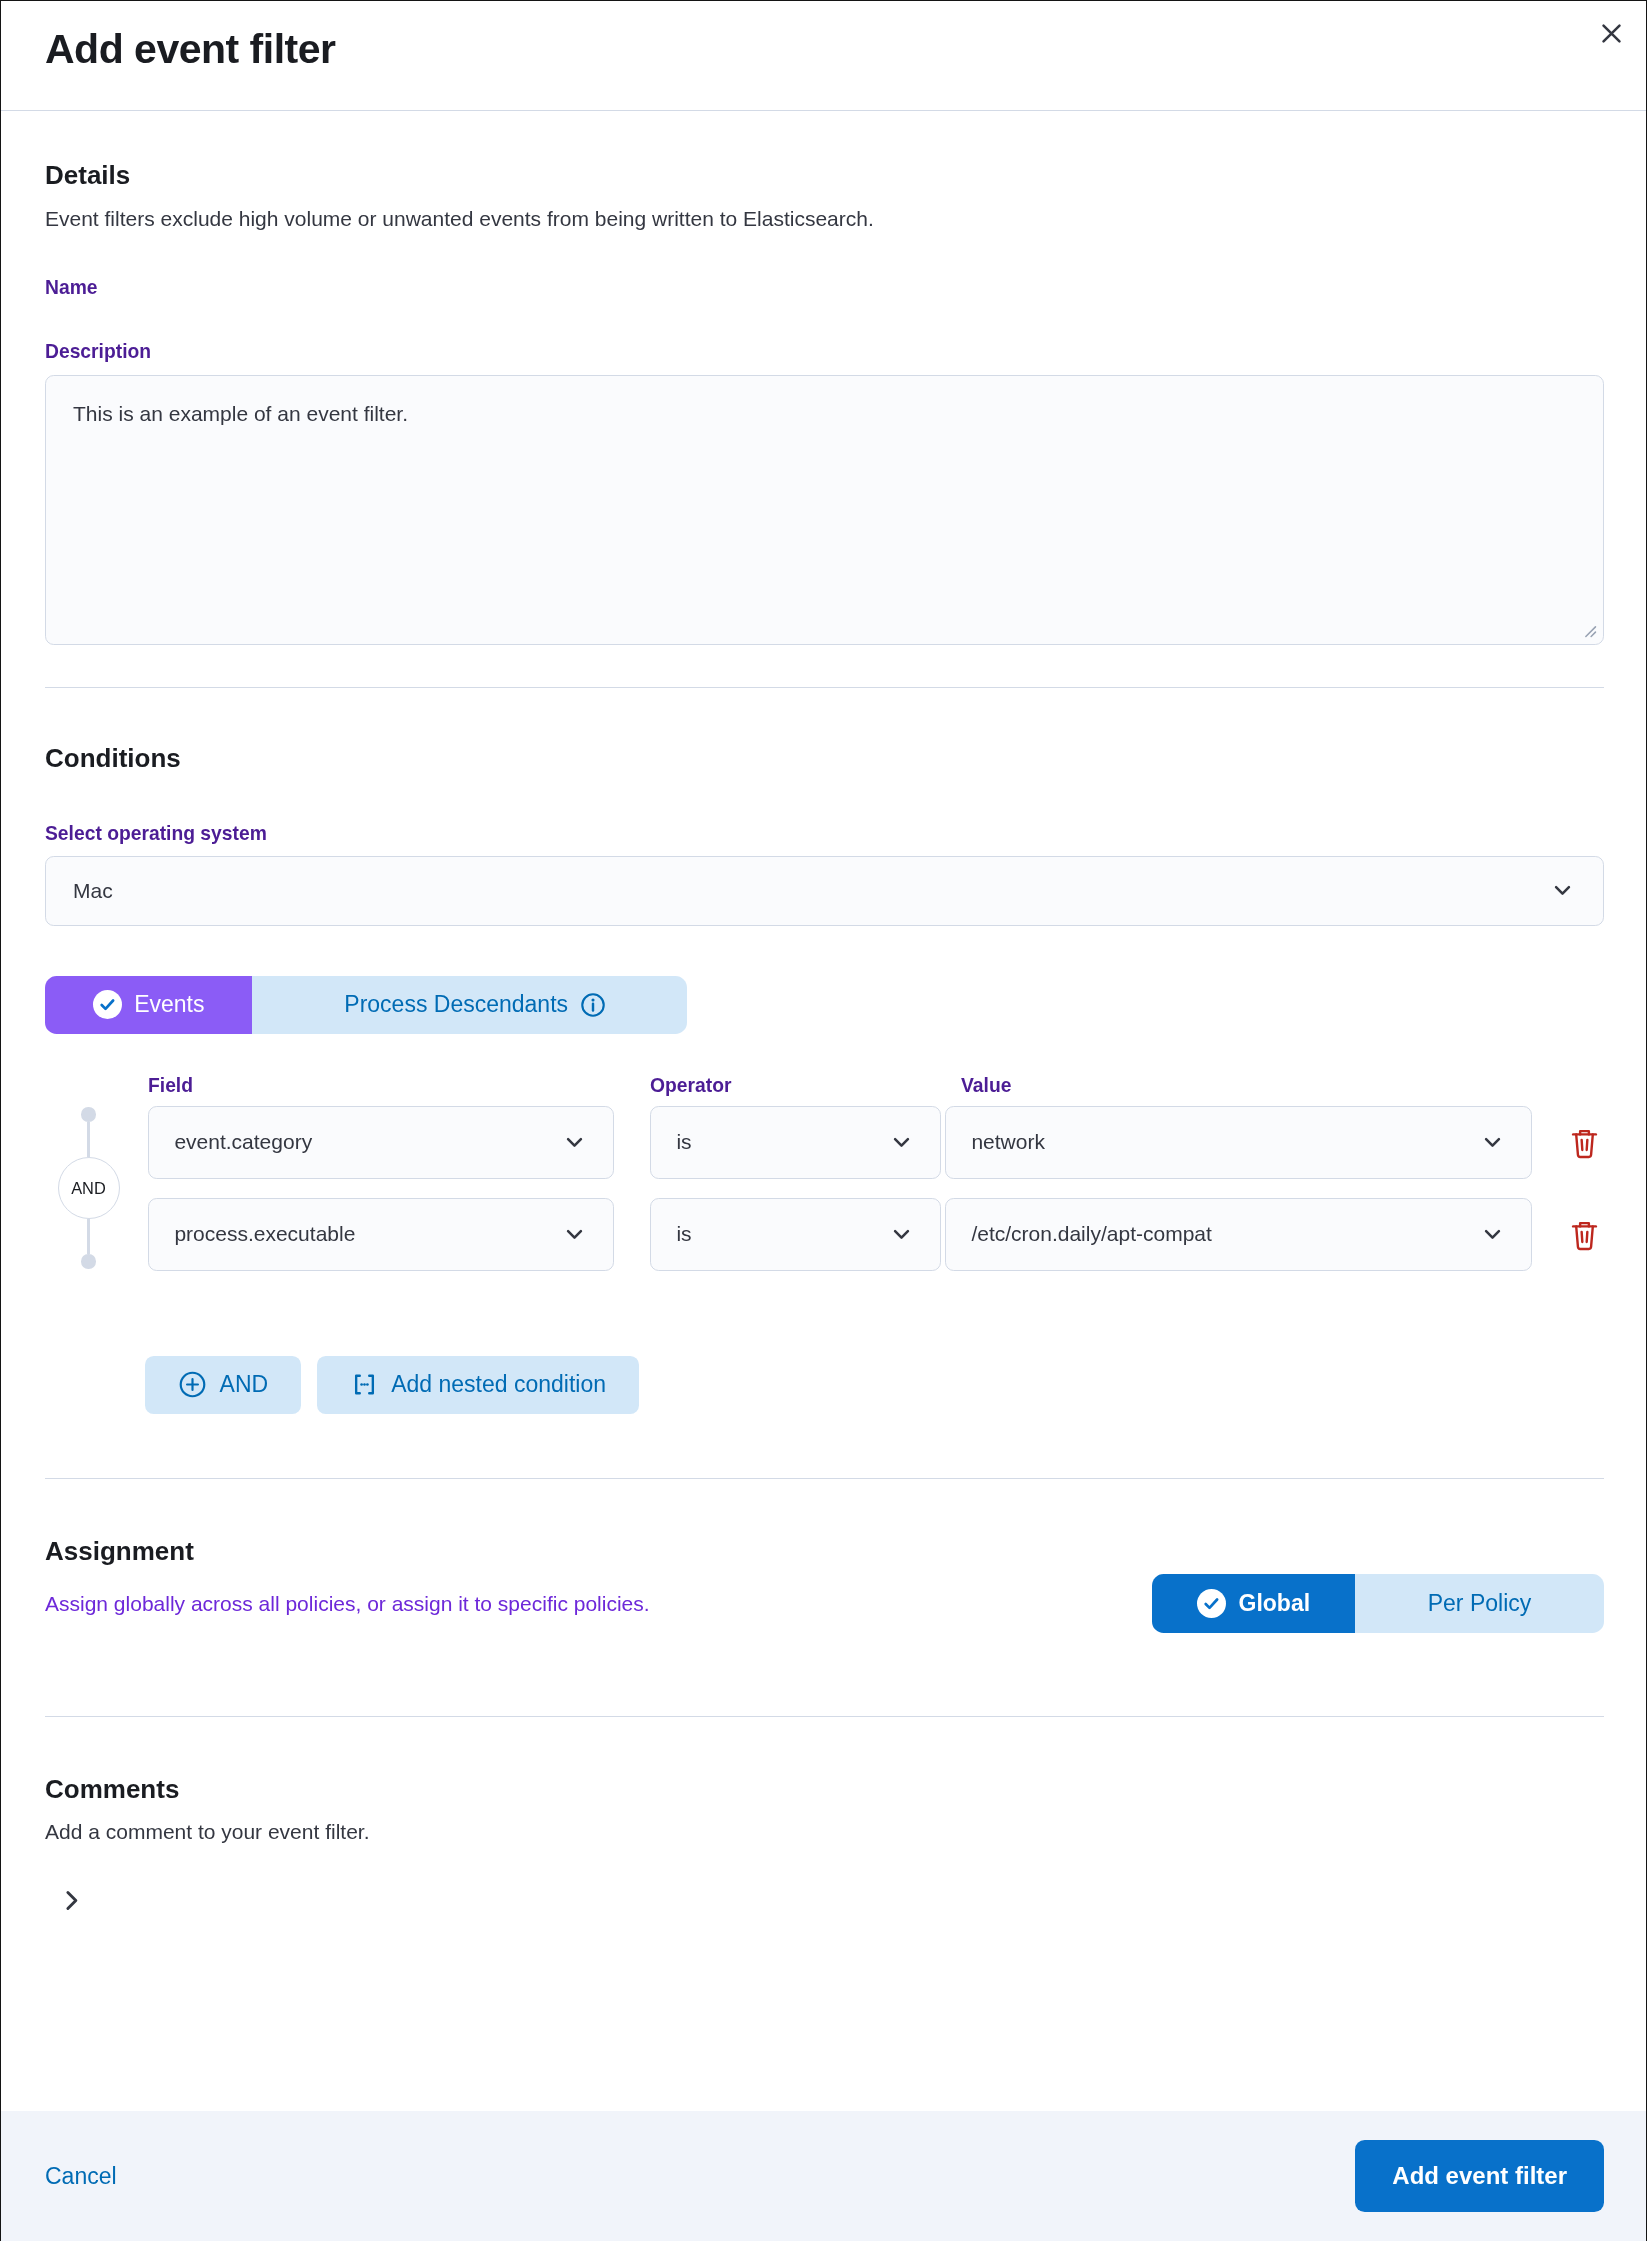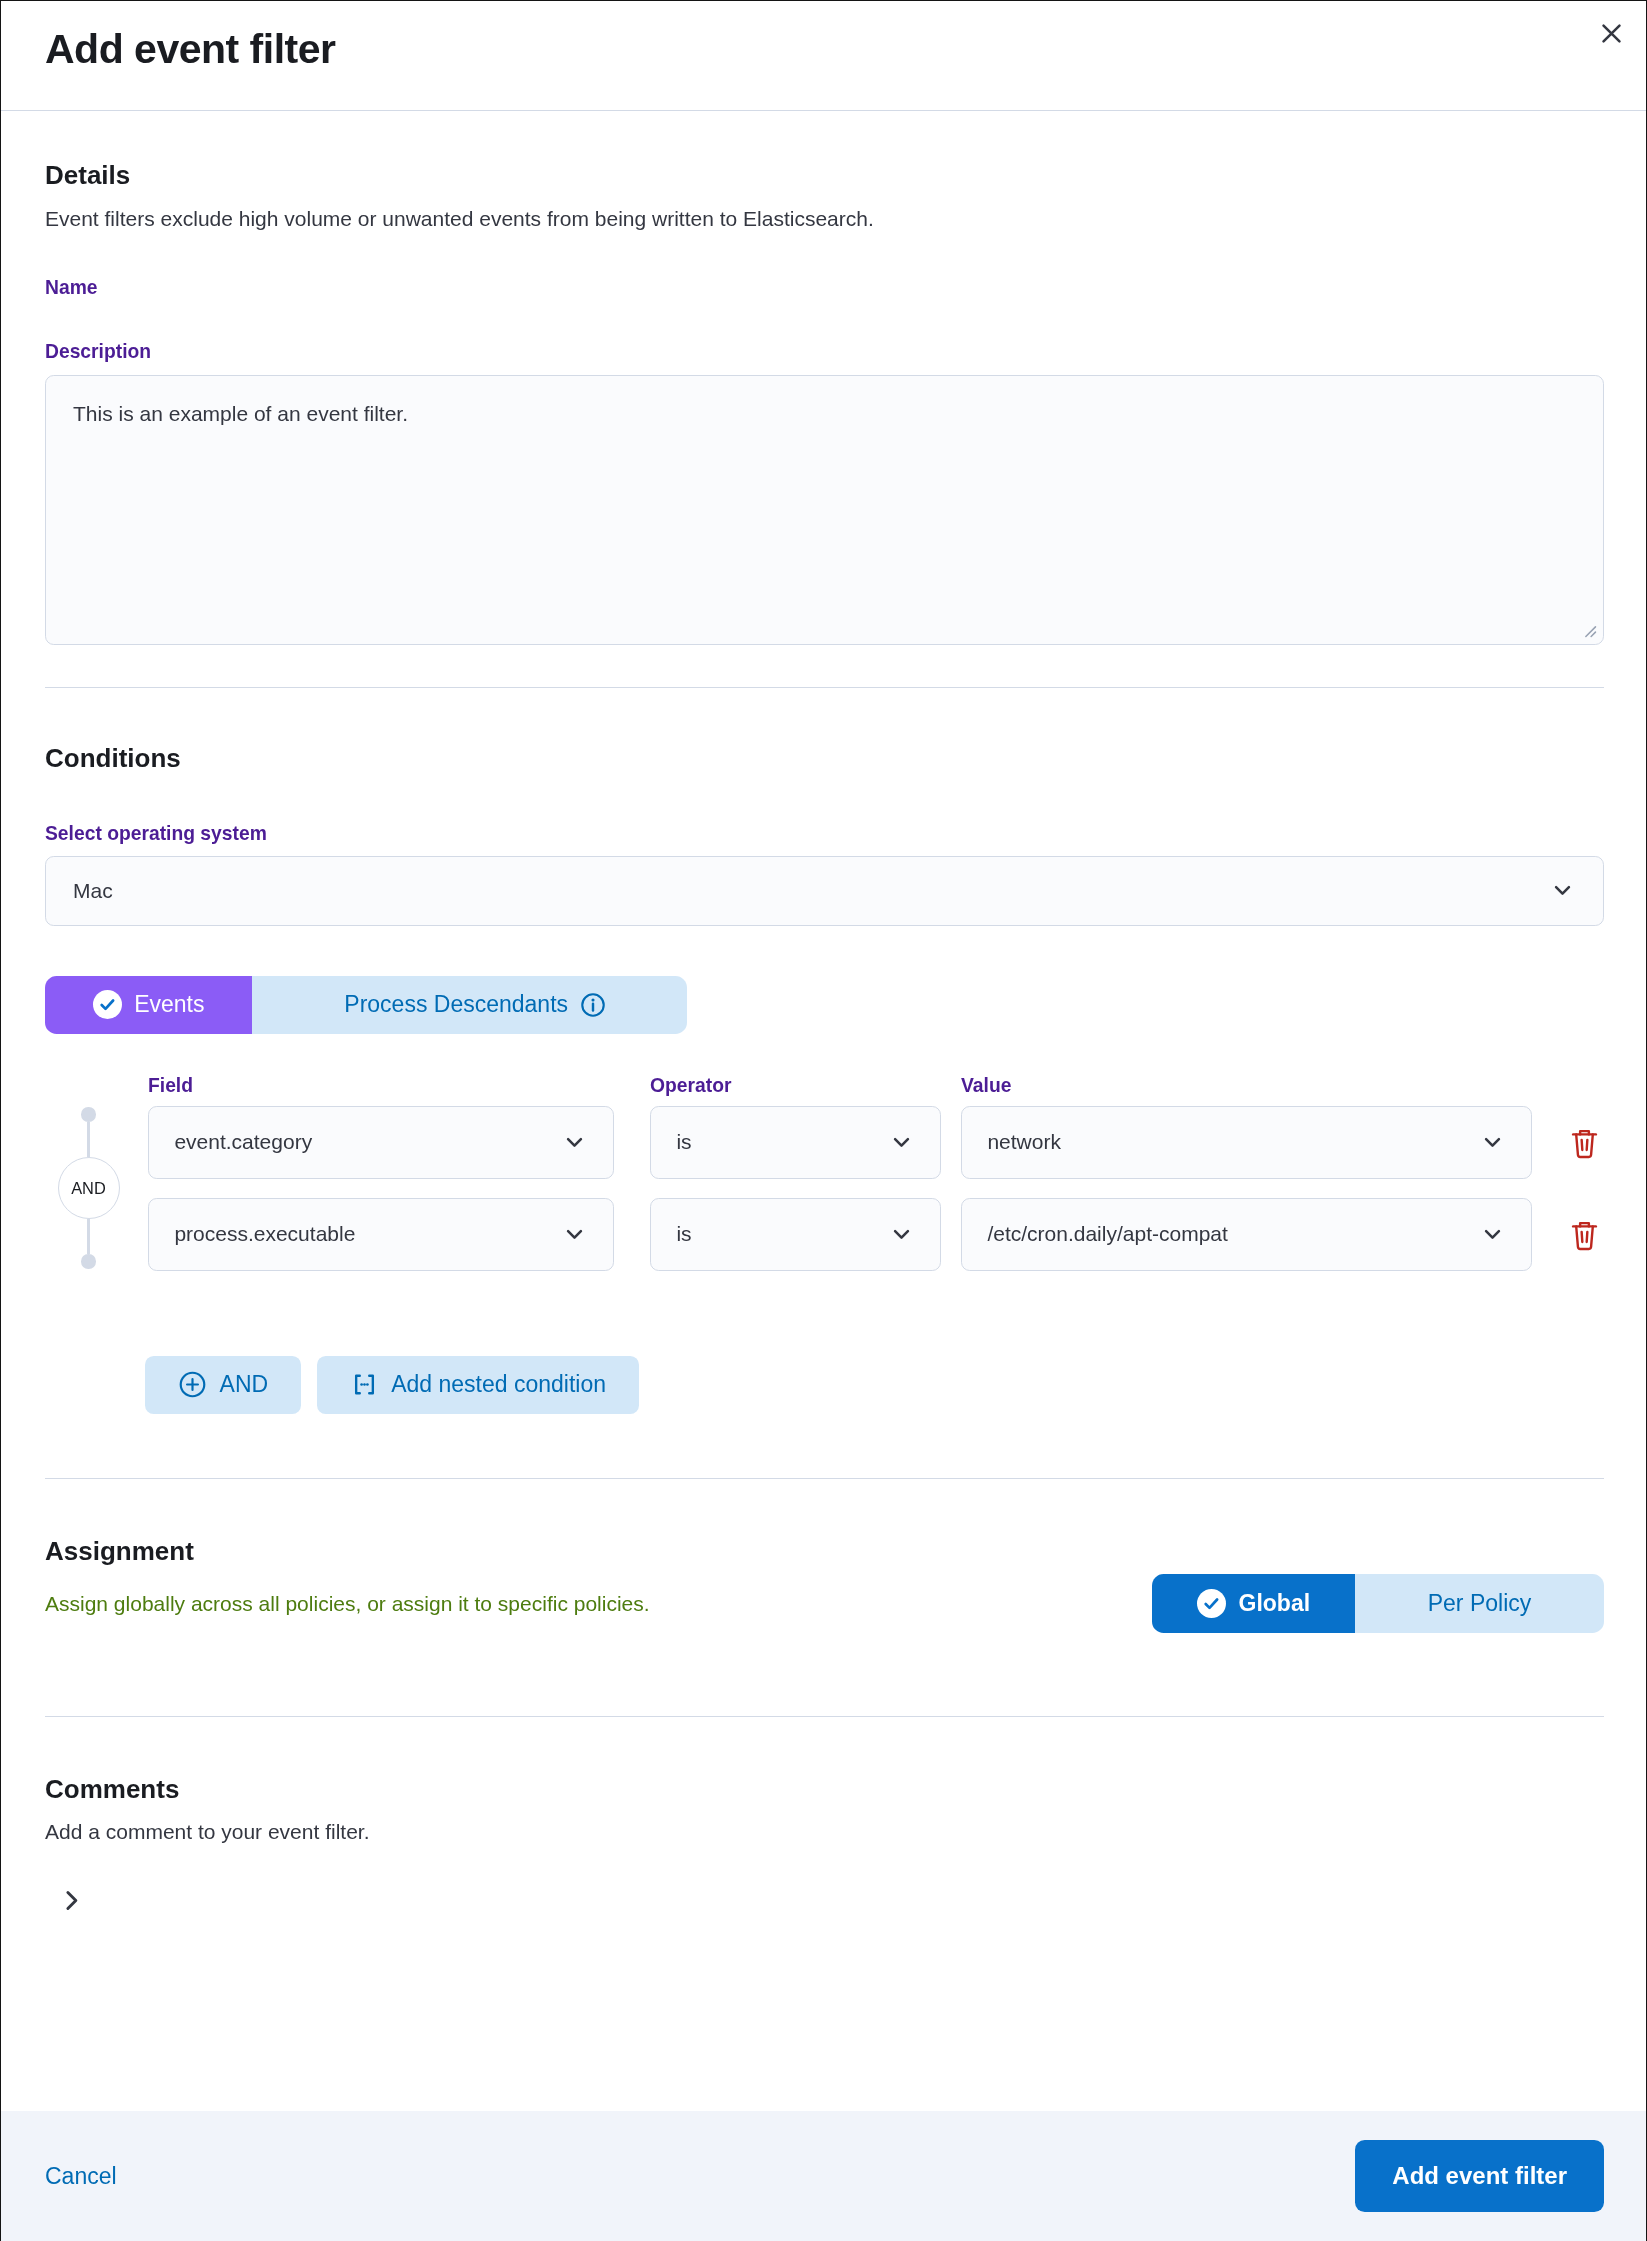--- a/index.html
+++ b/index.html
@@ -89,35 +89,35 @@
     font-size: 16.4px; font-weight: 500; color: #1a1c21; flex: 0 0 auto;
   }
   .cond-rows { flex: 1; display: flex; flex-direction: column; gap: 19.3px; }
   .cond-row { display: flex; align-items: center; height: 73px; }
   .cond-select {
     height: 73px; background: #fafbfd; border: 1.9px solid #d3dae6; border-radius: 8.7px;
     display: flex; align-items: center; padding: 0 25px; font-size: 21px; color: #343741; cursor: pointer;
   }
   .cond-select .chev { margin-left: auto; }
   .c-field { width: 466px; margin-right: 36px; }
-  .c-op { width: 291px; margin-right: 20px; }
+  .c-op { width: 291px; margin-right: 4px; }
   .c-val { flex: 1; margin-right: 33px; }
   .trash-btn { width: 39px; height: 42px; border:none; background:transparent; cursor:pointer; display:flex; align-items:center; justify-content:center; flex:0 0 auto; }
 
   .cond-actions { margin-top: 85px; display: flex; gap: 15.4px; padding-left: 100px; }
   .btn-soft {
     height: 58px; border-radius: 8.7px; background: #d2e7f8; border: none; cursor: pointer;
     display: flex; align-items: center; justify-content: center; gap: 12.6px;
     font-family: inherit; font-size: 23px; font-weight: 500; color: #006bb4; padding: 0 33px;
   }
 
   .div-assign { margin-top: 64px; }
   .h-assign { margin-top: 56px; }
   .assign-row { margin-top: 5.8px; display: flex; align-items: center; }
-  .assign-sub { flex: 1; font-size: 21px; line-height: 29px; color: #4d7c0f; }
+  .assign-sub { flex: 1; font-size: 21px; line-height: 29px; color: #6d28d9; }
   .toggle-group { width: 452px; height: 59px; border-radius: 11.6px; overflow: hidden; display: flex; flex: 0 0 auto; }
   .tg-selected { width: 203px; background: #0871ca; color: #fff; font-size: 23px; font-weight: 700; display:flex; align-items:center; justify-content:center; gap: 12.6px; cursor:pointer; border:none; font-family:inherit; }
   .tg-unselected { flex: 1; background: #d2e7f8; color: #006bb4; font-size: 23px; font-weight: 500; display:flex; align-items:center; justify-content:center; cursor:pointer; border:none; font-family:inherit; }
 
   .div-comments { margin-top: 83px; }
   .h-comments { margin-top: 56px; }
   .comments-toggle { margin-top: 35px; width: 42px; height: 39px; background: transparent; border: none; cursor: pointer; display:flex; align-items:center; padding-left: 11.6px; }
 
   
   .modal-footer {

